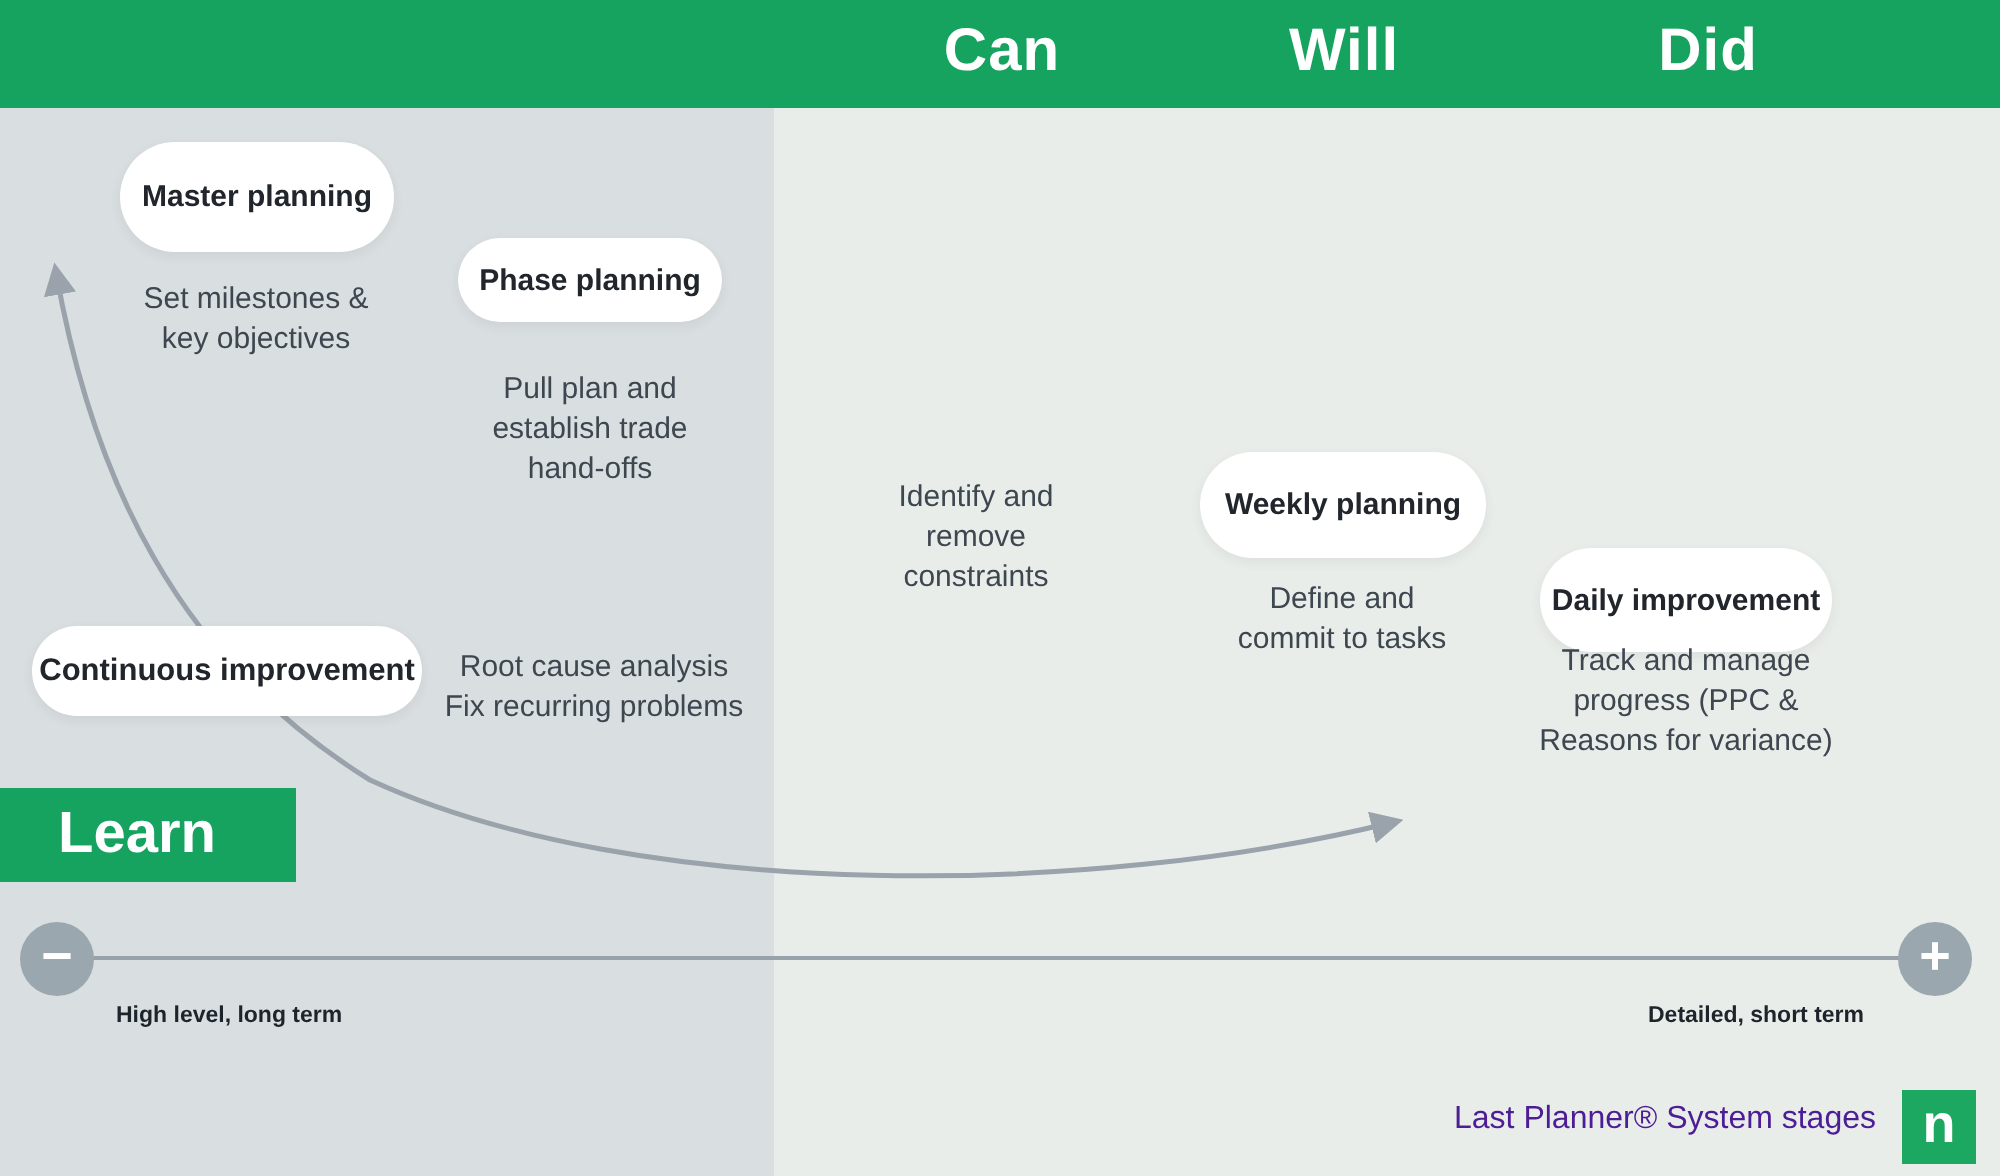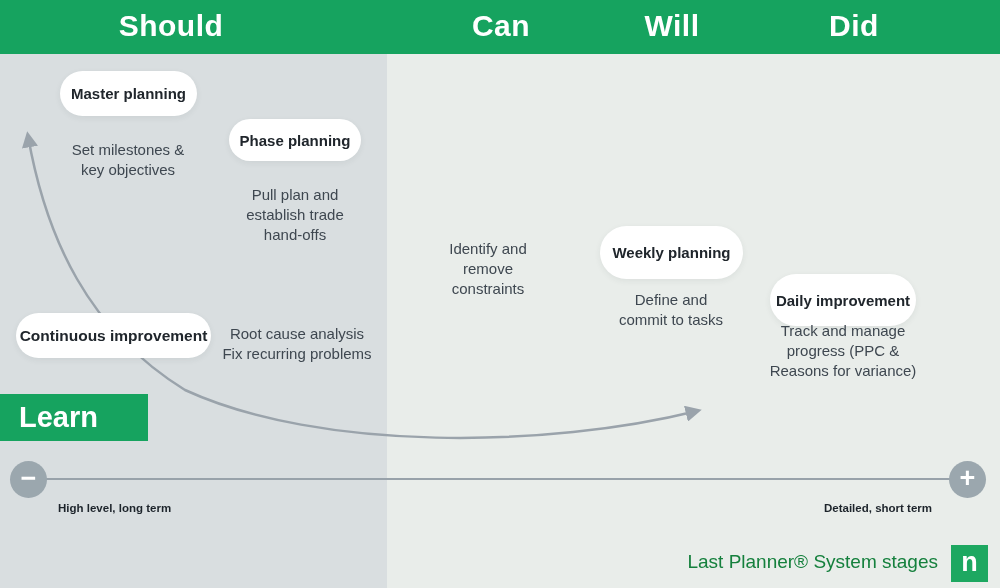--- a/index.html
+++ b/index.html
@@ -27,73 +27,72 @@
     color:#20262c;font-weight:700;font-size:15px;white-space:nowrap;
     z-index:3;box-shadow:0 2px 6px rgba(40,50,60,.07);
   }
   .desc{
     position:absolute;color:#3e4750;font-size:15px;line-height:1.32;
     text-align:center;white-space:pre-line;z-index:3;
   }
   .learn{
     position:absolute;left:0;top:394px;width:148px;height:47px;
     background:#16a35f;color:#ffffff;display:flex;align-items:center;
-    font-size:29px;font-weight:800;padding-left:19px;box-sizing:border-box;
+    font-size:29px;font-weight:800;padding-left:29px;box-sizing:border-box;
     z-index:4;
   }
   .axis-line{
     position:absolute;left:32px;top:478px;width:928px;height:2px;
     background:#98a2aa;z-index:3;
   }
   .axis-circle{
     position:absolute;top:461px;width:37px;height:37px;border-radius:50%;
     background:#9ba7ae;color:#ffffff;display:flex;align-items:center;
     justify-content:center;font-size:27px;font-weight:700;line-height:1;
     z-index:4;padding-bottom:2px;box-sizing:border-box;
   }
   .axis-label{
     position:absolute;top:488px;color:#1d242b;font-size:11.5px;
     font-weight:700;z-index:3;white-space:nowrap;margin-top:14px;
   }
   .footer-caption{
-    position:absolute;right:62px;top:551px;color:#15803d;font-size:19px;
+    position:absolute;right:62px;top:551px;color:#4c1d95;font-size:16px;
     z-index:3;white-space:nowrap;
   }
   .brand-logo{
     position:absolute;left:951px;top:545px;width:37px;height:37px;
     background:#1fa35f;background:#1da861;display:flex;align-items:center;
     justify-content:center;color:#ffffff;font-size:27px;font-weight:800;
     z-index:4;padding-bottom:3px;box-sizing:border-box;
   }
 </style>
 </head>
 <body>
 
 <div id="stage">
 
   <div class="panel panel-left"></div>
   <div class="panel panel-right"></div>
 
   <div class="header">
-    <div class="header-label" style="left:171px">Should</div>
     <div class="header-label" style="left:501px">Can</div>
     <div class="header-label" style="left:672px">Will</div>
     <div class="header-label" style="left:854px">Did</div>
   </div>
 
   <svg class="swoosh" width="1000" height="588" viewBox="0 0 1000 588">
     <defs>
       <marker id="arrowhead" viewBox="0 0 10 10" refX="7" refY="5" markerWidth="6.5" markerHeight="6.5" orient="auto-start-reverse">
         <path d="M0,0 L10,5 L0,10 z" fill="#9aa3ab"></path>
       </marker>
     </defs>
     <path d="M 28 136 C 46 238, 88 330, 185 390 C 320 452, 548 448, 697 411" fill="none" stroke="#9aa3ab" stroke-width="2.5" marker-start="url(#arrowhead)" marker-end="url(#arrowhead)"></path>
   </svg>
 
-  <div class="pill" style="left:60px;top:71px;width:137px;height:45px">Master planning</div>
+  <div class="pill" style="left:60px;top:71px;width:137px;height:55px">Master planning</div>
   <div class="desc" style="left:48px;top:140px;width:160px">Set milestones &amp;
 key objectives</div>
 
   <div class="pill" style="left:229px;top:119px;width:132px;height:42px">Phase planning</div>
   <div class="desc" style="left:215px;top:185px;width:160px">Pull plan and
 establish trade
 hand-offs</div>
 
   <div class="desc" style="left:408px;top:239px;width:160px">Identify and
 remove

